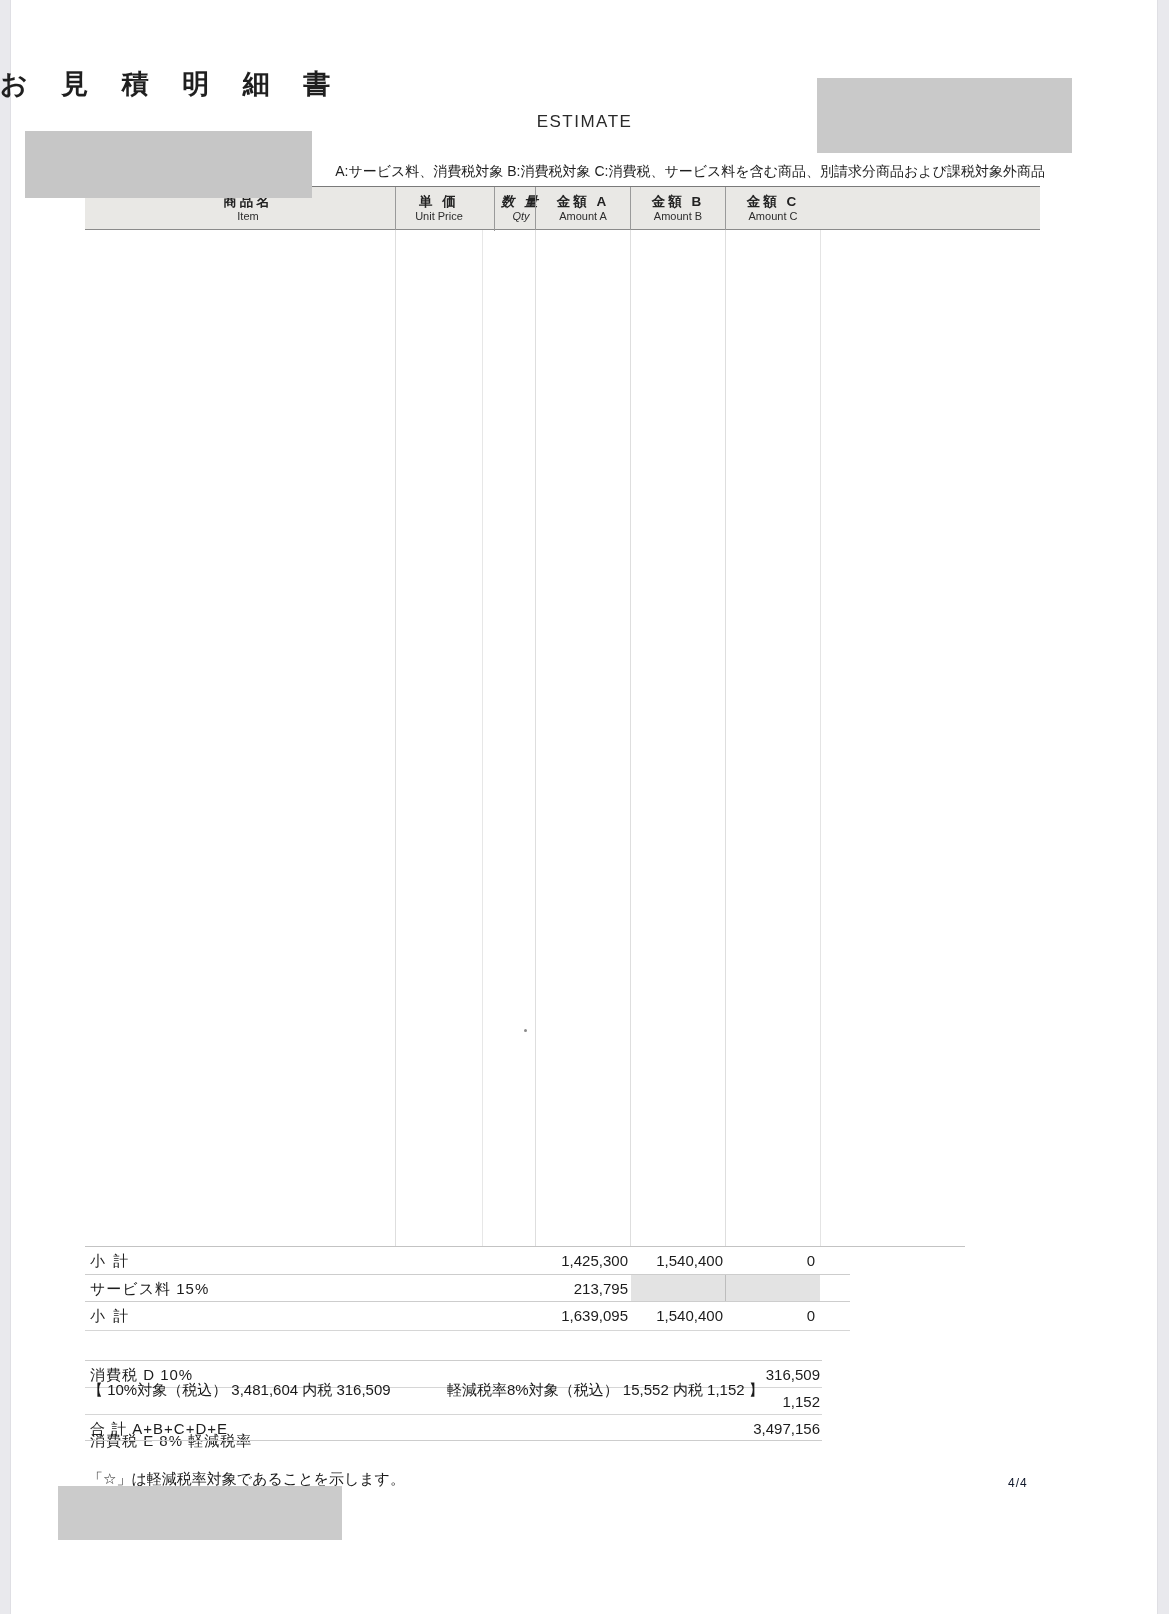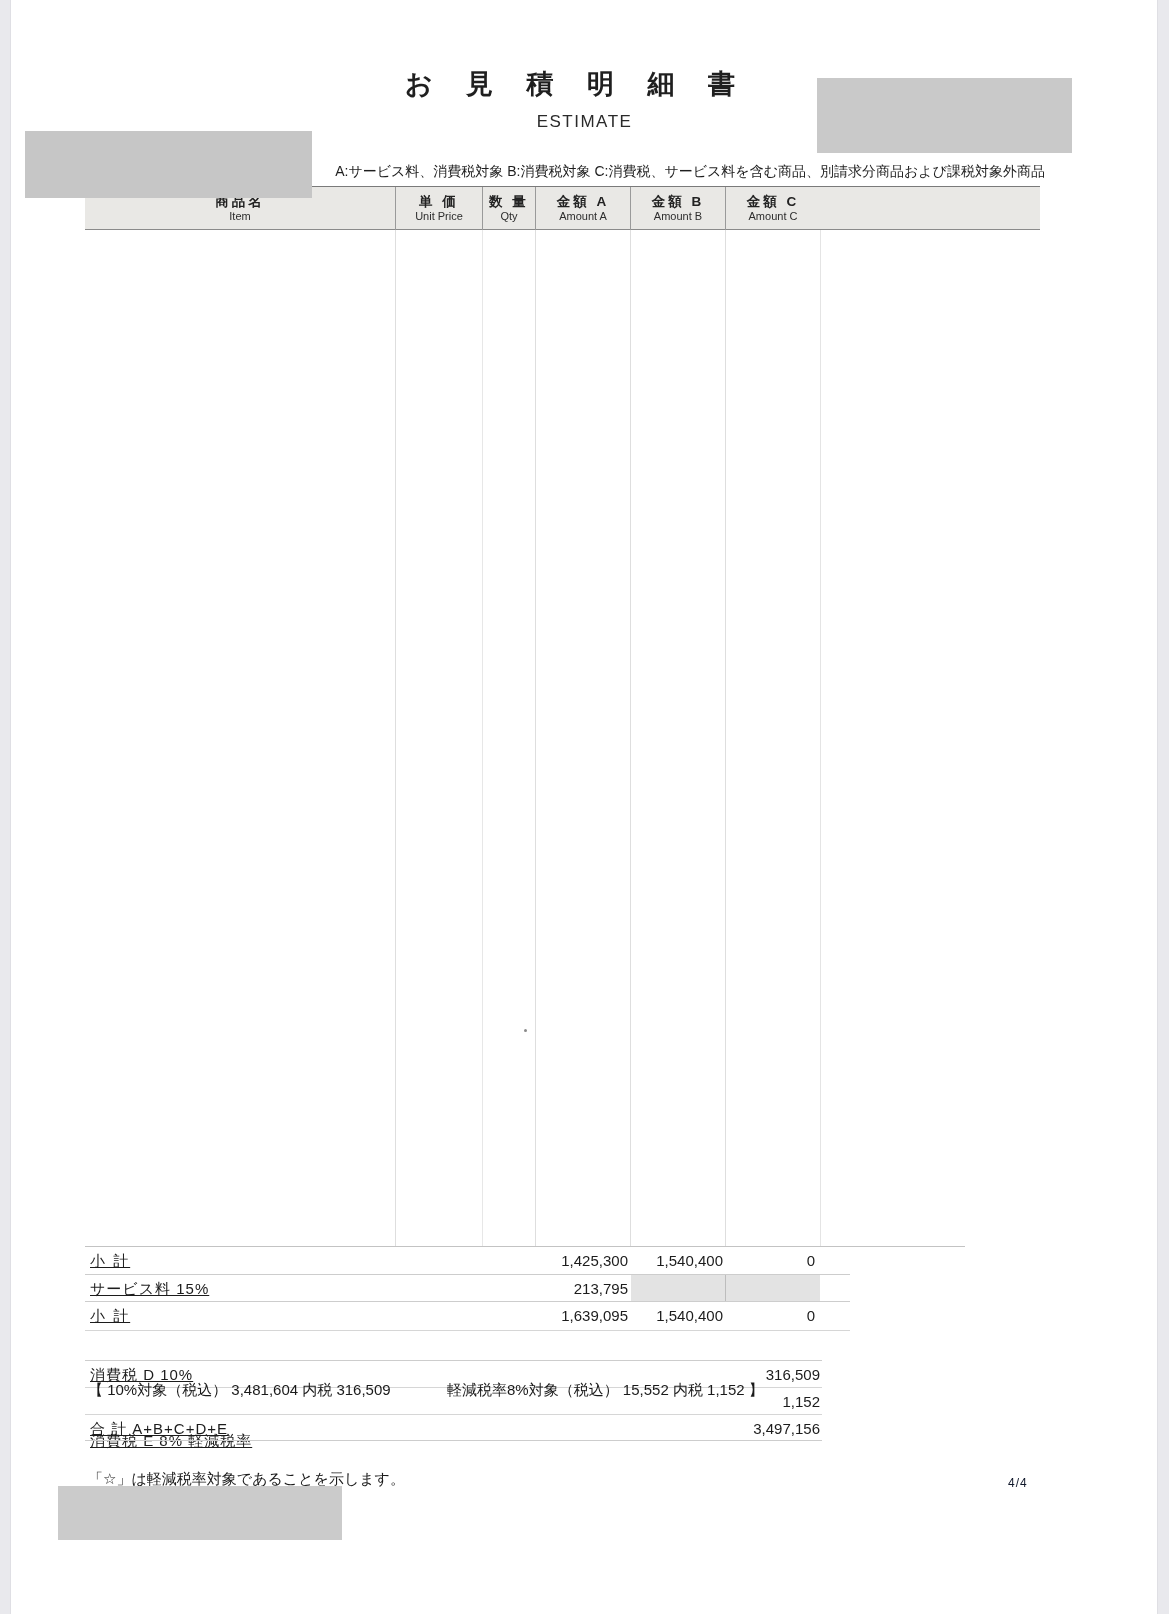--- a/index.html
+++ b/index.html
@@ -8,21 +8,21 @@
     font-family:"Liberation Sans","DejaVu Sans",sans-serif;
     color:#2b2b2b;overflow:hidden;
   }
   .abs{position:absolute;}
   
   .edge-strip{position:absolute;top:0;bottom:0;background:#e9e9ed;}
   .edge-left{left:0;width:10px;border-right:1px solid #dfdfe4;}
   .edge-right{right:0;width:11px;border-left:1px solid #dfdfe4;}
   
   .title-jp{
-    left:0;right:16px;top:66px;text-align:center;
+    left:0;right:16px;top:66px;text-align:left;
     font-size:27px;font-weight:bold;letter-spacing:13px;color:#1f1f1f;
   }
   .title-en{
     left:0;right:0;top:100px;text-align:center;
     font-size:17px;letter-spacing:1.5px;color:#2a2a2a;margin-top:12px;
   }
   
   .redact{position:absolute;background:#c9c9c9;z-index:5;}
   
   .legend{
@@ -43,21 +43,21 @@
   }
   .hcell:first-child{border-left:none;}
   .hcell .jp{font-size:13.5px;font-weight:bold;letter-spacing:3px;color:#222;line-height:15px;}
   .hcell .en{font-size:11px;color:#2d2d2d;line-height:15px;letter-spacing:0px;}
   .hcell-last{border-right:1px solid #bbb;}
   
   .colline{position:absolute;width:1px;background:#dedede;}
   .speck{position:absolute;width:3px;height:3px;background:#8a8a8a;border-radius:50%;}
   
   .hline{position:absolute;height:1px;background:#c3c3c3;}
-  .srow-label{position:absolute;font-size:15px;color:#1c1c1c;letter-spacing:2px;white-space:nowrap;text-decoration:underline;}
+  .srow-label{position:absolute;font-size:15px;color:#1c1c1c;letter-spacing:2px;white-space:nowrap;}
   .num{position:absolute;font-size:15px;color:#1c1c1c;text-align:right;white-space:nowrap;}
   .shade{position:absolute;background:#e3e3e3;}
   .shade-divider{position:absolute;width:1px;background:#bdbdbd;}
   .breakdown{position:absolute;font-size:15px;color:#1a1a1a;white-space:nowrap;}
   .note{position:absolute;font-size:15px;color:#1a1a1a;white-space:nowrap;}
   .pagenum{position:absolute;font-size:12px;color:#0f172a;letter-spacing:1px;}
 </style>
 </head>
 <body>
 
@@ -70,29 +70,29 @@
   <div class="abs title-en">ESTIMATE</div>
 
   <div class="redact" style="left:817px;top:78px;width:255px;height:75px;"></div>
   <div class="redact" style="left:25px;top:131px;width:287px;height:67px;background:#c6c6c6;"></div>
   <div class="redact" style="left:58px;top:1486px;width:284px;height:54px;background:#cbcbcb;"></div>
 
   <div class="abs legend">A:サービス料、消費税対象  B:消費税対象  C:消費税、サービス料を含む商品、別請求分商品および課税対象外商品</div>
 
   <div class="tbl">
     <div class="tbl-header">
-      <div class="hcell" style="left:0;width:310px;">
+      <div class="hcell" style="left:8px;width:310px;">
         <span class="jp">商品名</span>
         <span class="en">Item</span>
       </div>
       <div class="hcell" style="left:310px;width:87px;">
         <span class="jp">単 価</span>
         <span class="en">Unit Price</span>
       </div>
-      <div class="hcell" style="left:397px;width:53px;">
+      <div class="hcell" style="left:409px;width:53px;font-style:italic;">
         <span class="jp">数 量</span>
         <span class="en">Qty</span>
       </div>
       <div class="hcell" style="left:450px;width:95px;">
         <span class="jp">金額 A</span>
         <span class="en">Amount A</span>
       </div>
       <div class="hcell" style="left:545px;width:95px;">
         <span class="jp">金額 B</span>
         <span class="en">Amount B</span>

